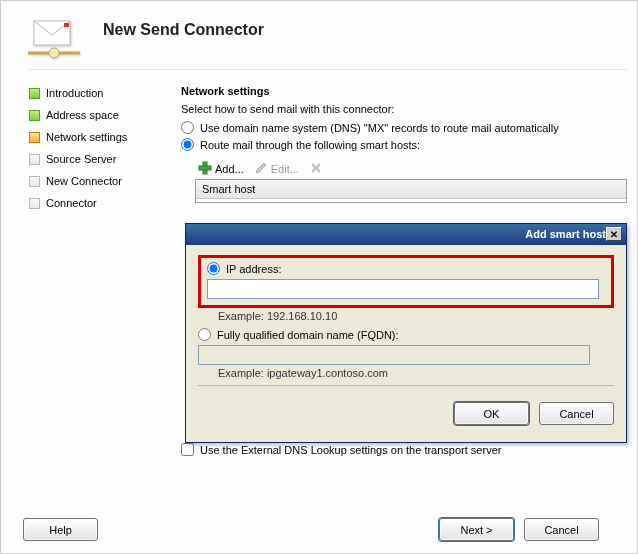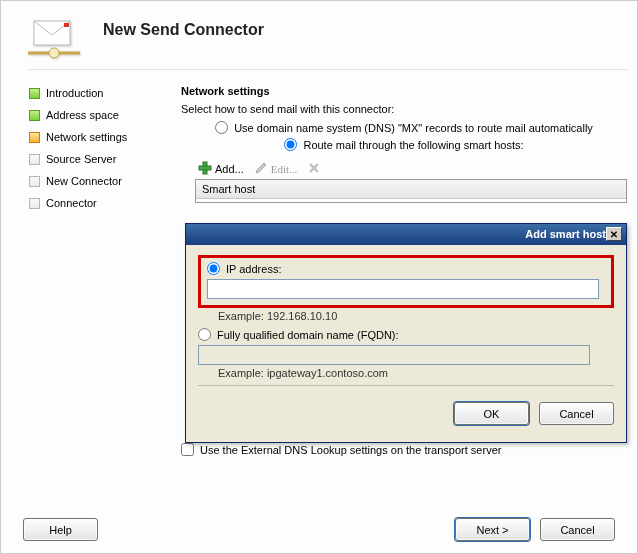--- a/index.html
+++ b/index.html
@@ -13,43 +13,43 @@
   .body { display: flex; padding: 0 10px 0 28px; }
   .sidebar { width: 148px; padding-top: 8px; }
   .step { display:flex; align-items:center; margin-bottom: 10px; font-size:11px; }
   .sq { width:11px; height:11px; border:1px solid #888; margin-right:6px; display:inline-block; position:relative; }
   .sq.green { background: linear-gradient(#c3f08c,#7fce3a); border-color:#5a9e1f;}
   .sq.orange { background: linear-gradient(#ffe79a,#f9b233); border-color:#c87a0a;}
   .sq.grey { background: linear-gradient(#f8f8f8,#eaeaea); border-color:#b5b5b5;}
   .main { flex:1; padding: 6px 0 0 4px; }
   .section-title { font-weight: bold; font-size: 11px; margin-bottom: 6px; }
   .subtext { margin-bottom: 6px; }
-  .radio-row { display:flex; align-items:center; margin: 4px 0; justify-content: center; }
+  .radio-row { display:flex; align-items:center; margin: 4px 0; }
   .radio-row input { margin: 0 6px 0 0; }
   .toolbar { display:flex; align-items:center; margin: 8px 0 2px 14px; gap: 4px;}
   .tb-btn { display:flex; align-items:flex-end; font-size:11px; padding: 2px 3px; border-radius:2px; cursor:default;}
-  .tb-btn.disabled { color:#9b9b9b;font-family:Liberation Serif, serif; }
+  .tb-btn.disabled { color:#9b9b9b; }
   .smart-host-box { margin-left:14px; border:1px solid #9a9a9a; min-height:24px; background:#fff; position:relative;}
   .smart-host-header { background: linear-gradient(#f7f7f7,#e5e5e5); border-bottom: 1px solid #c6c6c6; padding: 3px 6px; font-size:11px;}
   .dialog { position:absolute; left:184px; top:222px; width:442px; height:220px; border:1px solid #0a246a; background:#ece9d8; box-shadow: 2px 2px 4px rgba(0,0,0,0.25);}
   .dialog-title { background: linear-gradient(#3a6ea5,#1b3e80); color:#fff; font-weight:bold; font-size:11px; padding:3px 4px 4px 6px; display:flex; justify-content:flex-end; align-items:center;}
   .close-x { width:16px; height:14px; background:#d4d0c8; border:1px solid #fff; border-right-color:#404040; border-bottom-color:#404040; display:flex; align-items:center; justify-content:center; font-size:10px; font-weight:bold; color:#000; cursor:pointer;}
   .dialog-body { padding: 10px 12px 6px 12px; }
   .dlg-row { display:flex; align-items:center; margin-bottom:4px;}
   .dlg-row input[type=radio]{ margin: 0 6px 0 0;}
   .highlight-box { border: 3px solid #d10000; padding: 4px 20px 6px 6px; margin-bottom: 2px; }
   .text-input { width: 392px; height: 20px; border: 1px solid #7f9db9; background:#fff; margin-top:4px; display:block; font-size:11px; padding:2px 4px;}
   .text-input.disabled { background:#ece9d8; color:#888;}
   .example { font-size:11px; color:#333; margin: 2px 0 6px 20px;}
   .dialog-buttons { display:flex; justify-content:flex-end; gap: 10px; padding: 4px 12px 10px 0; }
   .btn { min-width: 75px; height: 23px; background: linear-gradient(#fefefe,#e4e4e4); border:1px solid #707070; border-radius:3px; font-size:11px; display:flex; align-items:center; justify-content:center; cursor:pointer; box-shadow: inset 0 0 0 1px rgba(255,255,255,0.7);}
   .btn.default { box-shadow: 0 0 0 1px #2f6fb0, inset 0 0 0 1px rgba(255,255,255,0.7);}
   .chk-row { display:flex; align-items:center; margin: 10px 0 0 0;}
   .chk-row input { margin: 0 6px 0 0;}
-  .footer { position:absolute; bottom: 12px; left: 0; right: 0; padding: 0 22px; display:flex; justify-content:space-between; align-items:center; }
+  .footer { position:absolute; bottom: 12px; left: 0; right: 16px; padding: 0 22px; display:flex; justify-content:space-between; align-items:center; }
   .footer-right { display:flex; gap:10px; }
   .envelope-svg { filter: drop-shadow(1px 1px 1px rgba(0,0,0,0.2));}
   .cross-svg, .plus-svg, .pencil-svg { margin-right: 3px;}
   .dialog hr { border:0; border-top:1px solid #bdbaa9; margin: 4px 0 6px 0;}
 </style>
 </head>
 <body>
 
 <div class="window">
 

